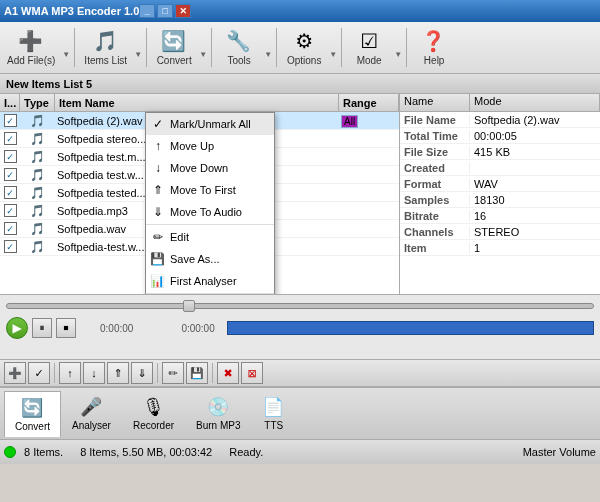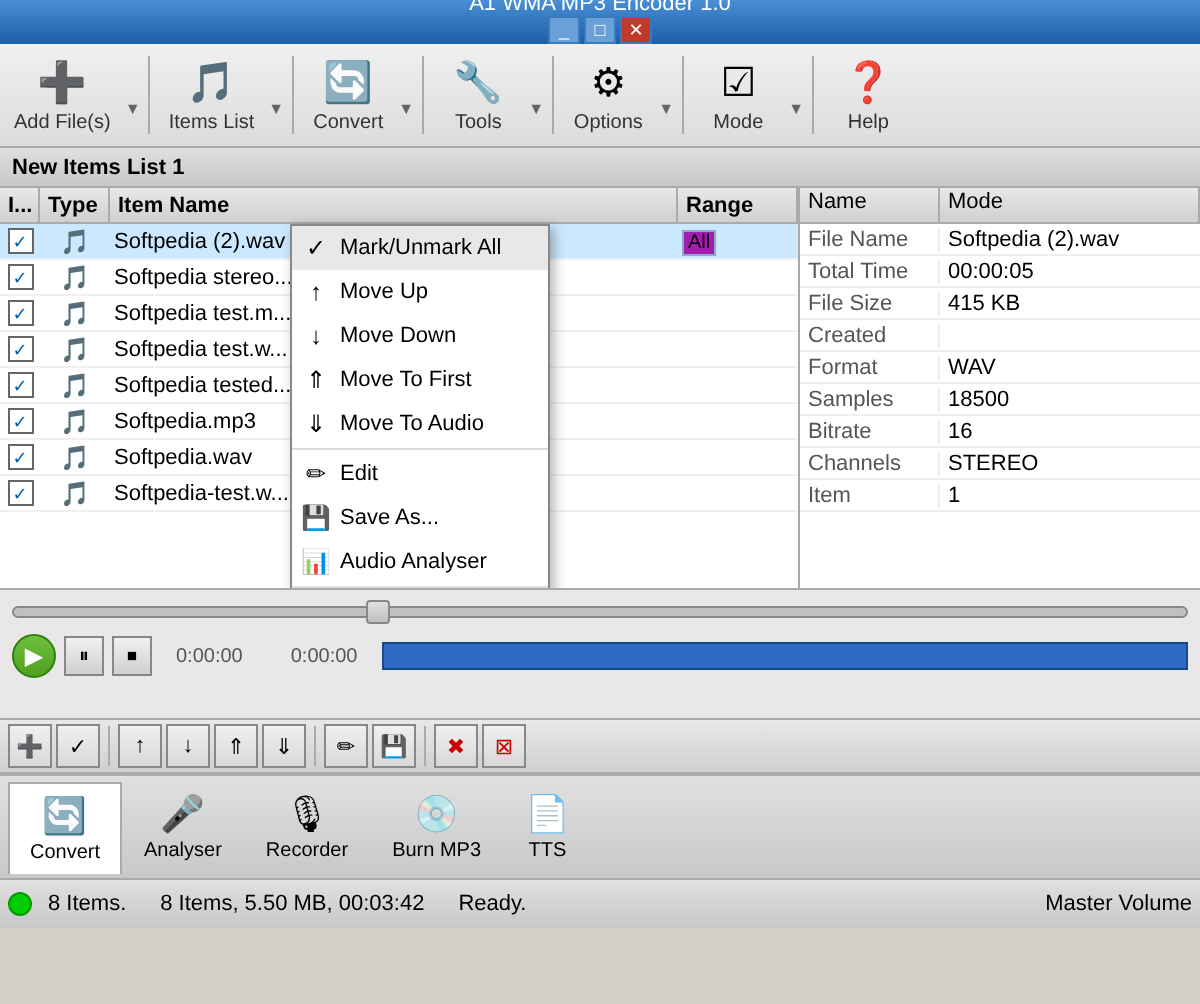--- a/index.html
+++ b/index.html
@@ -4,26 +4,25 @@
   <style>
     * { box-sizing: border-box; margin: 0; padding: 0; font-family: 'Segoe UI', Tahoma, Arial, sans-serif; font-size: 11px; }
     body { width: 600px; height: 502px; background: #d4d0c8; overflow: hidden; }
     
     
     .title-bar {
       background: linear-gradient(to bottom, #4a8fd4, #1a5fa8);
       height: 22px;
       display: flex;
       align-items: center;
-      justify-content: flex-end;
+      justify-content: flex-start;
       padding: 0 4px;
       color: white;
       font-size: 11px;
-      font-weight: normal;
-      flex-direction: column;
+      font-weight: bold;
     }
     .title-bar-controls { display: flex; gap: 2px; }
     .title-btn {
       width: 16px; height: 14px; background: #6aa0d8; border: 1px solid #3a7abc;
       color: white; font-size: 9px; display: flex; align-items: center; justify-content: center;
       cursor: pointer;
     }
     .title-btn.close { background: #c0392b; }
     
     
@@ -139,21 +138,21 @@
     }
     .props-col { padding: 1px 4px; border-right: 1px solid #aaa; font-weight: normal; }
     .props-name-col { width: 70px; }
     .props-val-col { flex: 1; }
     .prop-row {
       display: flex;
       height: 16px;
       border-bottom: 1px solid #f0f0f0;
       align-items: center;
     }
-    .prop-name { width: 70px; padding: 0 4px; color: #555; border-right: 1px solid #eee; }
+    .prop-name { width: 70px; padding: 0 4px; color: #555; border-right: 1px solid #eee; font-weight: bold; }
     .prop-val { flex: 1; padding: 0 4px; }
     
     
     .context-menu {
       position: absolute;
       background: white;
       border: 1px solid #888;
       box-shadow: 2px 2px 6px rgba(0,0,0,0.3);
       z-index: 100;
       top: 18px;
@@ -226,21 +225,21 @@
       width: 20px; height: 20px;
       background: linear-gradient(to bottom, #f0f0f0, #d0d0d0);
       border: 1px solid #888;
       display: flex; align-items: center; justify-content: center;
       cursor: pointer;
       font-size: 10px;
     }
     .time-display {
       font-size: 10px;
       color: #555;
-      margin-left: 8px;
+      margin-left: 20px;
     }
     .volume-bar {
       flex: 1;
       height: 14px;
       background: #316ac5;
       border: 1px solid #1a4a8a;
       margin-left: 8px;
     }
     
     
@@ -369,21 +368,21 @@
   </div>
   <div class="toolbar-arrow">▼</div>
   <div class="toolbar-divider"></div>
   <div class="toolbar-btn">
     <span class="icon">❓</span>
     <span class="label">Help</span>
   </div>
 </div>
 
 <div class="list-header">
-  <span>New Items List 1</span>
+  <span>New Items List 5</span>
 </div>
 
 <div class="content-area" style="height:200px;">
 
   <div class="file-list" style="position:relative;">
     <div class="file-list-header">
       <div class="col-header col-i">I...</div>
       <div class="col-header col-type">Type</div>
       <div class="col-header col-name">Item Name</div>
       <div class="col-header col-range">Range</div>
@@ -495,21 +494,21 @@
       <div class="ctx-item">
         <span class="ctx-icon">✏</span>
         <span>Edit</span>
       </div>
       <div class="ctx-item">
         <span class="ctx-icon">💾</span>
         <span>Save As...</span>
       </div>
       <div class="ctx-item">
         <span class="ctx-icon">📊</span>
-        <span>Audio Analyser</span>
+        <span>First Analyser</span>
       </div>
       <div class="ctx-divider"></div>
 
     </div>
   </div>
 
   <div class="props-panel">
     <div class="props-header">
       <div class="props-col props-name-col">Name</div>
       <div class="props-col props-val-col">Mode</div>
@@ -528,21 +527,21 @@
     </div>
     <div class="prop-row">
       <div class="prop-name">Created</div>
     </div>
     <div class="prop-row">
       <div class="prop-name">Format</div>
       <div class="prop-val">WAV</div>
     </div>
     <div class="prop-row">
       <div class="prop-name">Samples</div>
-      <div class="prop-val">18500</div>
+      <div class="prop-val">18130</div>
     </div>
     <div class="prop-row">
       <div class="prop-name">Bitrate</div>
       <div class="prop-val">16</div>
     </div>
     <div class="prop-row">
       <div class="prop-name">Channels</div>
       <div class="prop-val">STEREO</div>
     </div>
     <div class="prop-row">

